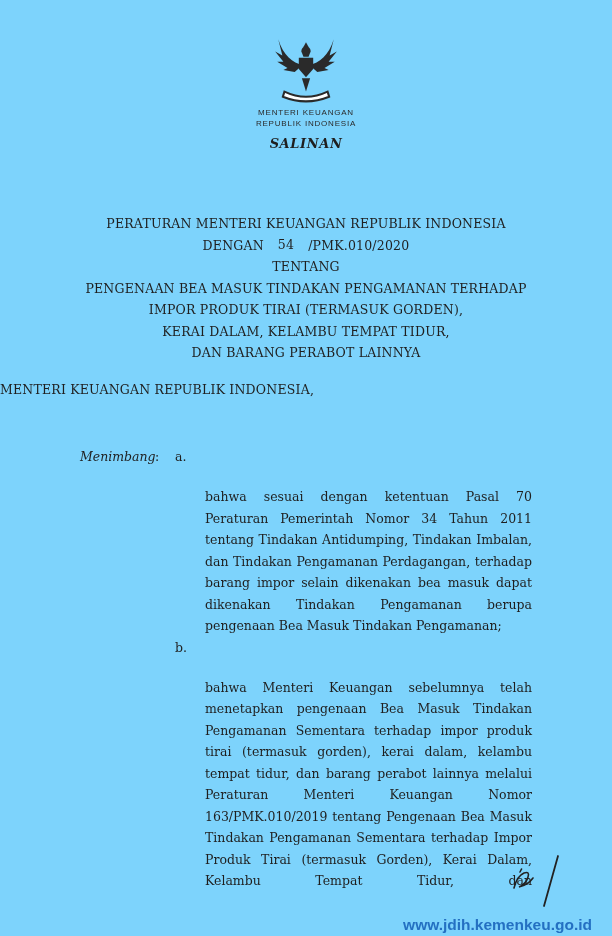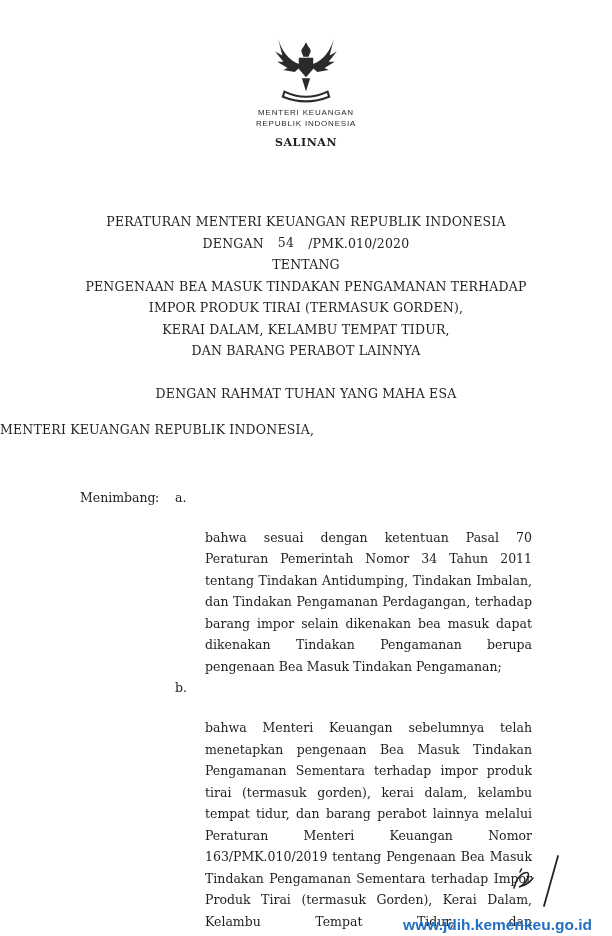--- a/index.html
+++ b/index.html
@@ -1,48 +1,48 @@
 <!DOCTYPE html>
 <html><head>
 <meta charset="utf-8">
 <style>
   html,body { margin:0; padding:0; background:#e8e8e8; }
   .page {
     position:relative;
     width:612px; height:936px;
     margin:0 auto;
-    background:#ffffff;
+    background:#7dd3fc;
     font-family:"DejaVu Serif", serif;
     color:#1f1f1f;
     overflow:hidden;
   }
   .letterhead { padding-top:33px; text-align:center; }
   .emblem svg { display:block; margin:0 auto; }
   .ministry {
     font-family:"Liberation Sans", sans-serif;
     font-size:8px; line-height:11px; letter-spacing:0.8px;
     color:#2a2a2a;
   }
   .salinan {
     margin-top:7px;
-    font-size:11px; font-weight:bold; letter-spacing:0.6px;
+    font-size:13px; font-weight:bold; letter-spacing:0.6px;font-style:italic;
   }
   .title-block {
     margin-top:62px; text-align:center;
     font-size:12.5px; line-height:21.5px; letter-spacing:0.2px;
   }
   .nomor-number { margin:0 14px; position:relative; top:-1px; }
   .invocation { margin-top:21px; text-align:center; font-size:12.5px; line-height:21.5px; letter-spacing:0.2px; }
   .authority  { margin-top:15px; text-align:left; font-size:12.5px; line-height:21.5px; letter-spacing:0.2px; }
   .body-block {
     margin:46px 80px 0 80px;
     font-size:12.5px; line-height:21.5px;
   }
   .m-row { display:flex; align-items:flex-start; }
-  .mlabel { width:75px; flex:none; }
+  .mlabel { width:75px; flex:none;font-style:italic; }
   .mcolon { width:20px; flex:none; }
   .mitems { flex:1; min-width:0; }
   .m-item { display:flex; align-items:flex-start; }
   .m-letter { width:30px; flex:none; }
   .m-text { flex:1; min-width:0; text-align:justify; text-justify:inter-word;margin-top:40px; }
   .m-text.cont { text-align-last:justify; }
   .paraf { position:absolute; right:42px; bottom:22px; }
   .watermark {
     position:absolute; right:20px; bottom:2px;
     font-family:"Liberation Sans", sans-serif;
@@ -79,21 +79,20 @@
     <div>
       <span>DENGAN</span><span class="nomor-number">54</span><span>/PMK.010/2020</span>
     </div>
     <div>TENTANG</div>
     <div>PENGENAAN BEA MASUK TINDAKAN PENGAMANAN TERHADAP</div>
     <div>IMPOR PRODUK TIRAI (TERMASUK GORDEN),</div>
     <div>KERAI DALAM, KELAMBU TEMPAT TIDUR,</div>
     <div>DAN BARANG PERABOT LAINNYA</div>
   </div>
 
-  <div class="invocation">DENGAN RAHMAT TUHAN YANG MAHA ESA</div>
   <div class="authority">MENTERI KEUANGAN REPUBLIK INDONESIA,</div>
 
   <div class="body-block">
     <div class="m-row">
       <div class="mlabel">Menimbang</div>
       <div class="mcolon">:</div>
       <div class="mitems">
         <div class="m-item">
           <div class="m-letter">a.</div>
           <div class="m-text">bahwa sesuai dengan ketentuan Pasal 70 Peraturan Pemerintah Nomor 34 Tahun 2011 tentang Tindakan Antidumping, Tindakan Imbalan, dan Tindakan Pengamanan Perdagangan, terhadap barang impor selain dikenakan bea masuk dapat dikenakan Tindakan Pengamanan berupa pengenaan Bea Masuk Tindakan Pengamanan;</div>

